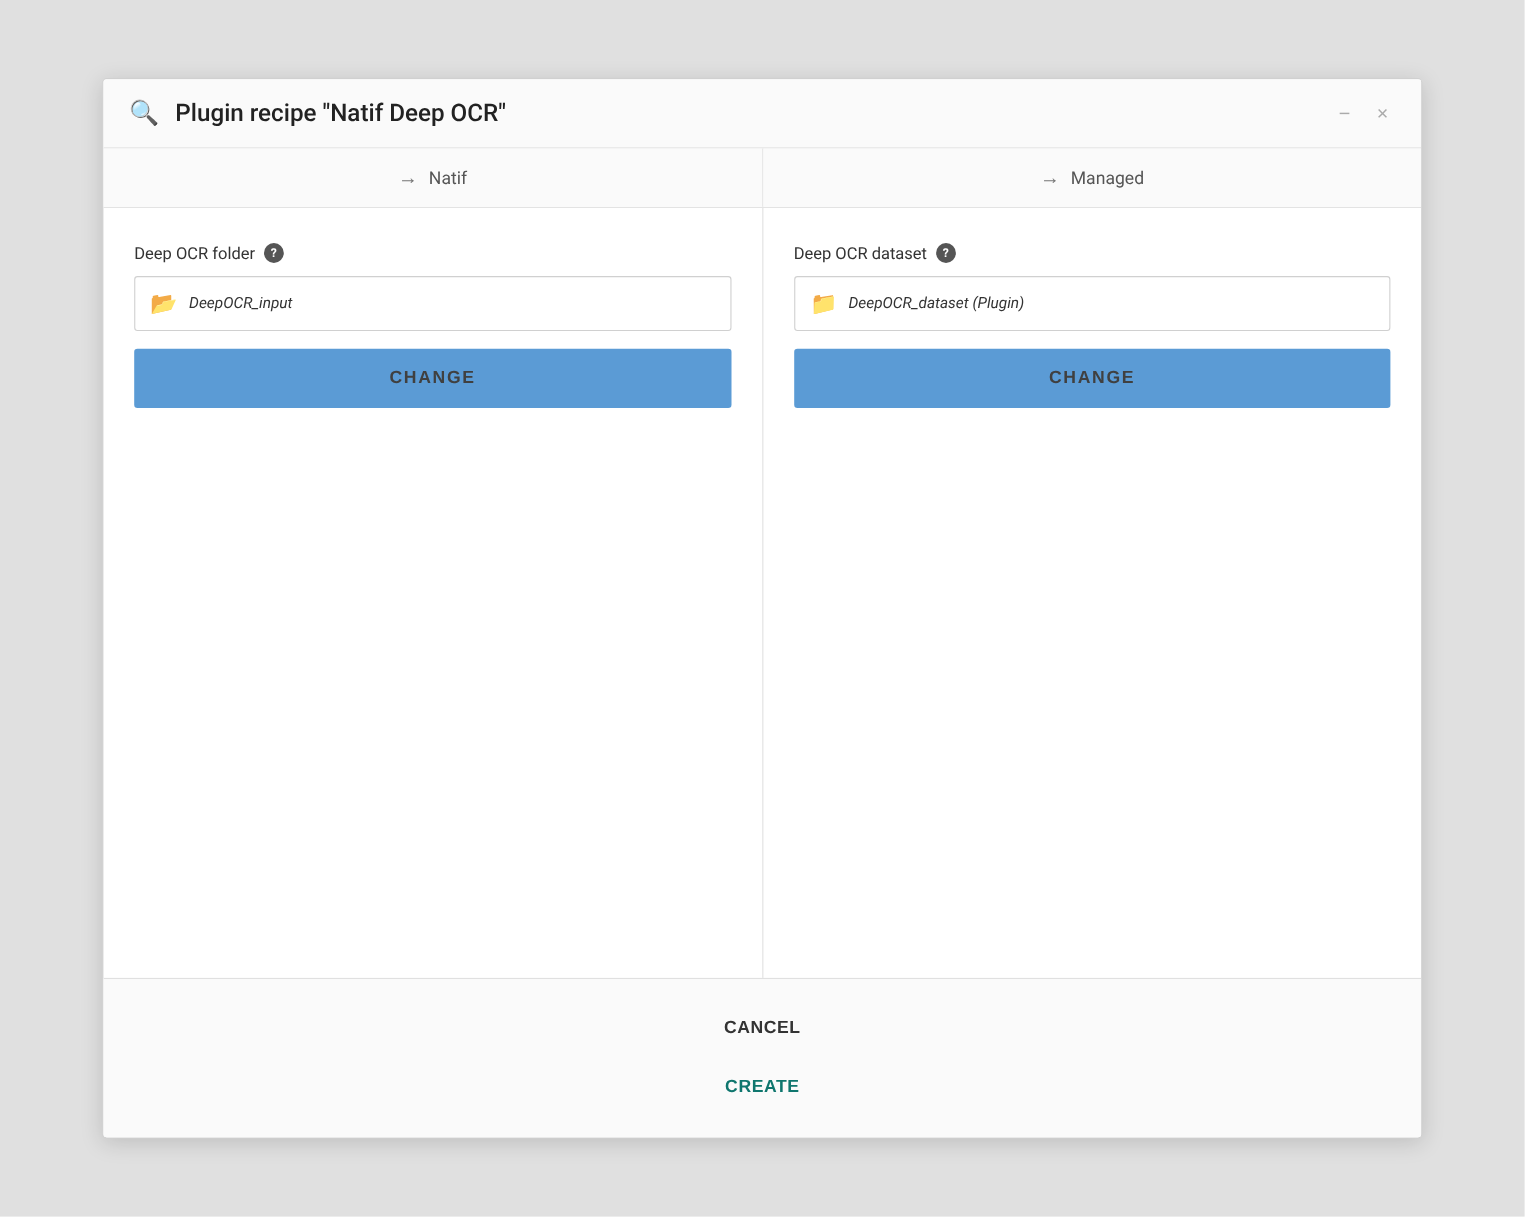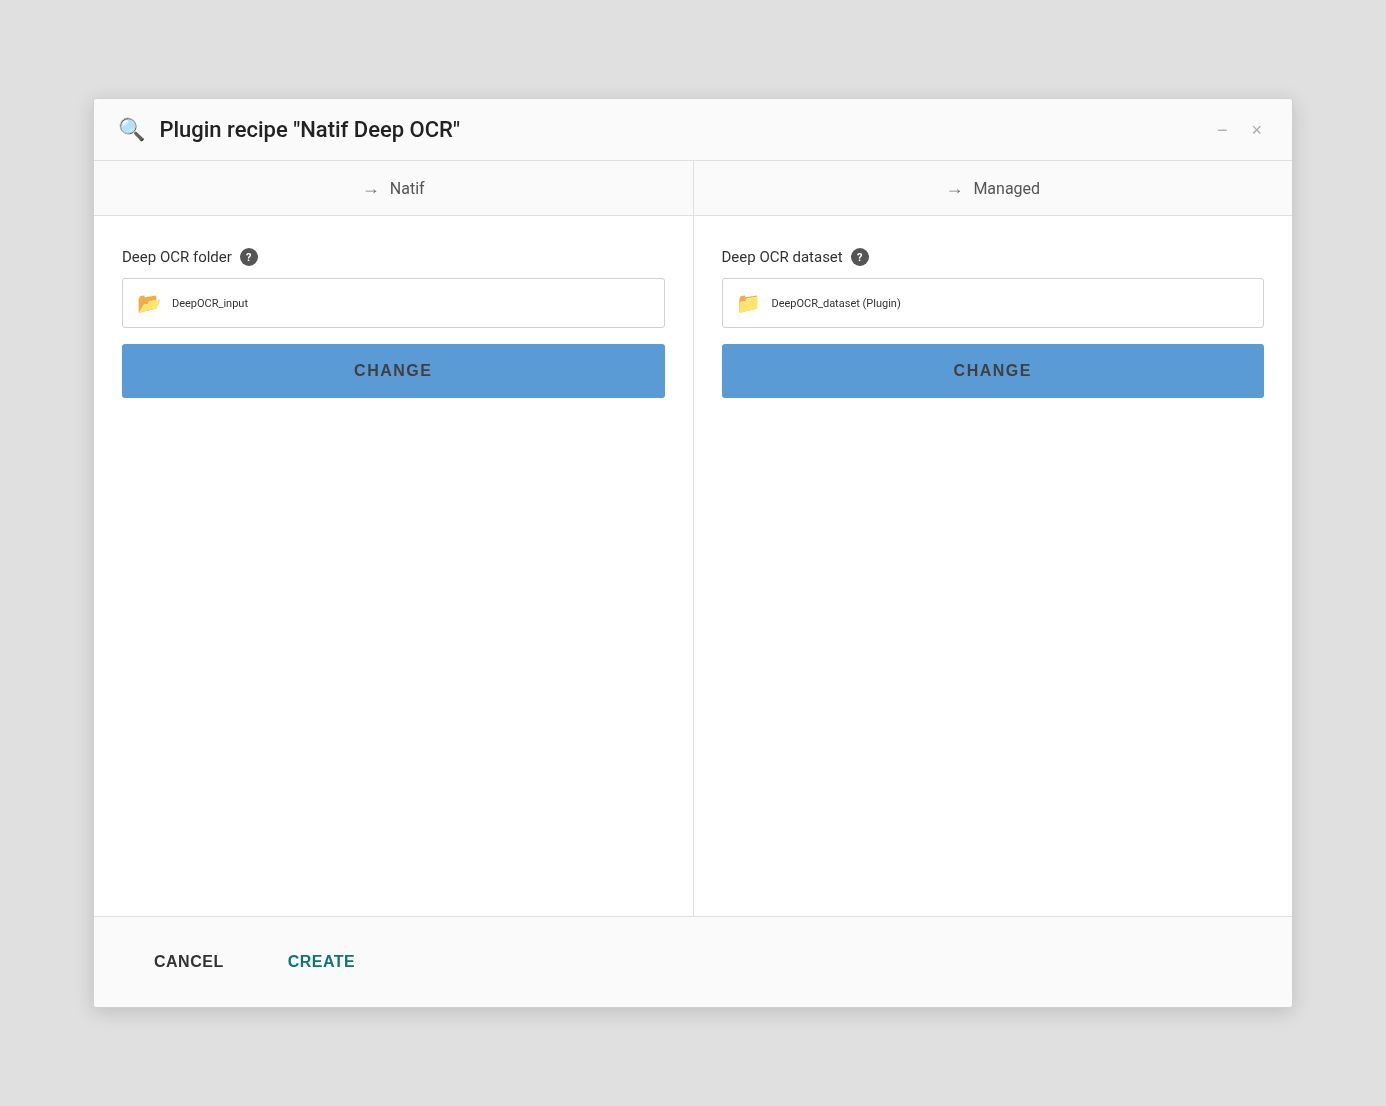--- a/index.html
+++ b/index.html
@@ -144,46 +144,48 @@
       font-size: 20px;
       color: #999;
     }
 
     .folder-icon-blue {
       font-size: 20px;
       color: #5b9bd5;
     }
 
     .input-value {
-      font-size: 11px;
+      font-size: 14px;
       color: #333;
+      font-style: italic;
     }
 
     .change-btn {
       width: 100%;
       padding: 18px;
       background: #5b9bd5;
       color: #404040;
       border: none;
       border-radius: 3px;
       font-size: 16px;
       font-weight: 700;
       letter-spacing: 1.5px;
       cursor: pointer;
       text-transform: uppercase;
     }
 
     .dialog-footer {
       display: flex;
-      justify-content: flex-start;
+      justify-content: flex-end;
       align-items: center;
       padding: 18px 28px;
       border-top: 1px solid #e0e0e0;
       background: #fafafa;
       gap: 0;
+      flex-direction: column;
     }
 
     .footer-cancel-btn {
       padding: 18px 32px;
       background: none;
       border: none;
       font-size: 16px;
       font-weight: 700;
       color: #333;
       cursor: pointer;

